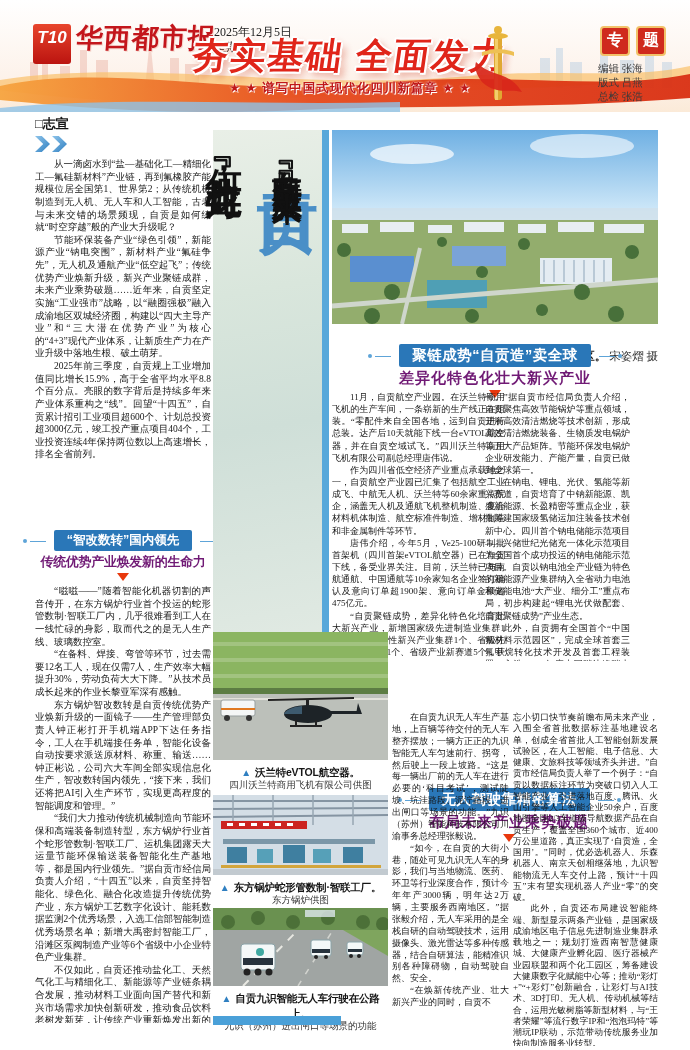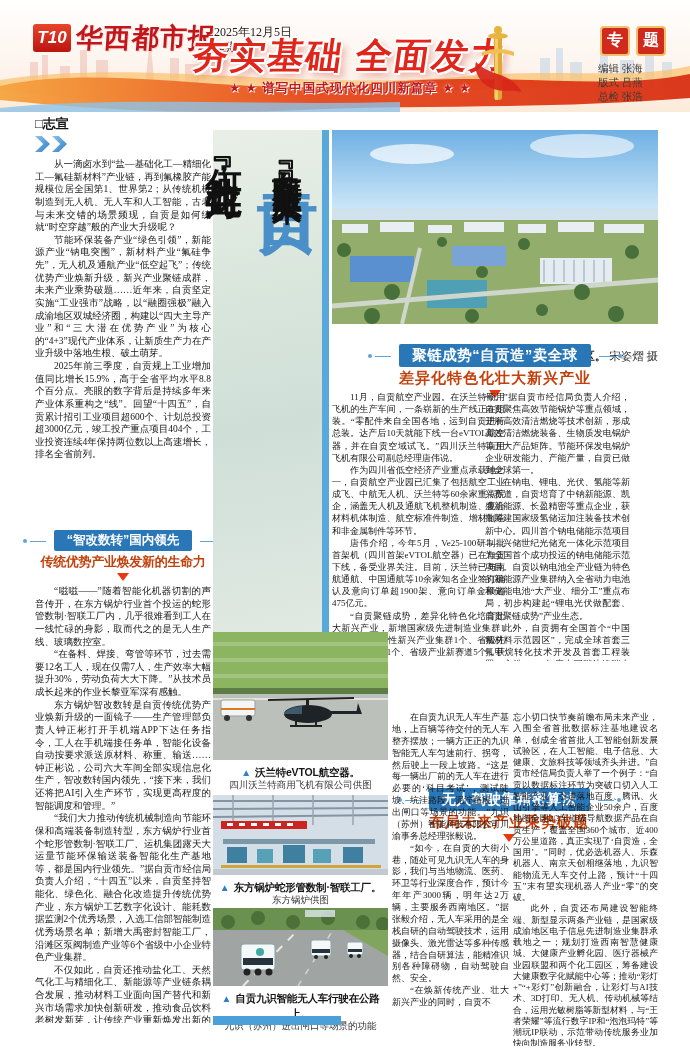--- a/index.html
+++ b/index.html
@@ -4,21 +4,21 @@
 <style>
   html,body{margin:0;padding:0;background:#888;}
   .page{position:relative;width:690px;height:1050px;background:#fff;overflow:hidden;
         font-family:"Liberation Serif","DejaVu Serif",serif;color:#161616;}
   .abs{position:absolute;}
   .sans{font-family:"Liberation Sans","DejaVu Sans",sans-serif;}
 
   
   .header{left:0;top:0;width:690px;height:112px;background:linear-gradient(180deg,#ffffff,#fdf2ea 70%,#fbead8);}
   .header svg{position:absolute;left:0;top:0;}
-  .edition-box{left:33px;top:24px;width:38px;height:28px;background:linear-gradient(180deg,#e8452c,#bb1410);
+  .edition-box{left:33px;top:24px;width:38px;height:40px;background:linear-gradient(180deg,#e8452c,#bb1410);
      color:#fff;font-weight:bold;font-style:italic;font-size:17px;text-align:center;line-height:28px;border-radius:3px;}
   .masthead{left:76px;top:20px;font-size:27px;font-weight:900;color:#c3161c;letter-spacing:1px;
      transform:skewX(-4deg);text-shadow:1px 1px 0 #f6d9cf;}
   .dateblock{left:214px;top:25px;font-size:12px;line-height:15px;color:#222;}
   .banner-title{left:170px;top:32px;width:360px;text-align:center;font-size:36px;font-weight:900;
      color:#e0251a;letter-spacing:2px;transform:skewX(-8deg);
      text-shadow:-2px 0 #fff,2px 0 #fff,0 -2px #fff,0 2px #fff,-2px -2px #fff,2px 2px #fff,5px 5px 7px rgba(200,40,10,.45);}
   .banner-sub{left:180px;top:80px;width:340px;text-align:center;font-size:12.5px;font-weight:bold;color:#c01818;
      letter-spacing:1px;text-shadow:0 0 2px #fff,1px 1px 0 #fff;}
   .topic-badges{left:600px;top:26px;display:flex;gap:6px;}
@@ -42,21 +42,21 @@
 
   
   .sec-head{text-align:center;position:relative;}
   .sec-head .t1row{position:relative;display:inline-block;}
   .sec-head .t1{display:inline-block;background:#2a77b8;color:#fff;font-weight:bold;
      padding:2px 13px;border-radius:2px;}
   .sec-head .deco{position:absolute;top:50%;width:16px;height:0;border-top:1.5px solid #5ea4d8;}
   .sec-head .deco::after{content:"";position:absolute;top:-3px;width:4px;height:4px;border-radius:50%;background:#5ea4d8;}
   .deco.l{left:-24px;} .deco.l::after{left:-7px;}
   .deco.r{right:-24px;} .deco.r::after{right:-7px;}
-  .sec-head .t2{font-weight:900;margin-top:2px;color:#c2410c;}
+  .sec-head .t2{font-weight:900;margin-top:2px;color:#701a75;}
   .sec-head .tri{width:0;height:0;margin:2px auto 0;border-left:6px solid transparent;
      border-right:6px solid transparent;border-top:8px solid #e8380d;}
   .sh-small .t1{font-size:12.5px;} .sh-small .t2{font-size:13px;letter-spacing:-.3px;}
   .sh-big .t1{font-size:14.5px;letter-spacing:.5px;} .sh-big .t2{font-size:15px;letter-spacing:1px;}
   .sec1-head{margin:6px 0 4px 0;}
 
   
   .headline-block{left:213px;top:130px;width:109px;height:538px;
      background:linear-gradient(170deg,#e9efe7 0%,#d9e6dc 30%,#cfdfd8 55%,#e3ebe4 100%);
      writing-mode:vertical-rl;padding-top:10px;box-sizing:border-box;}

